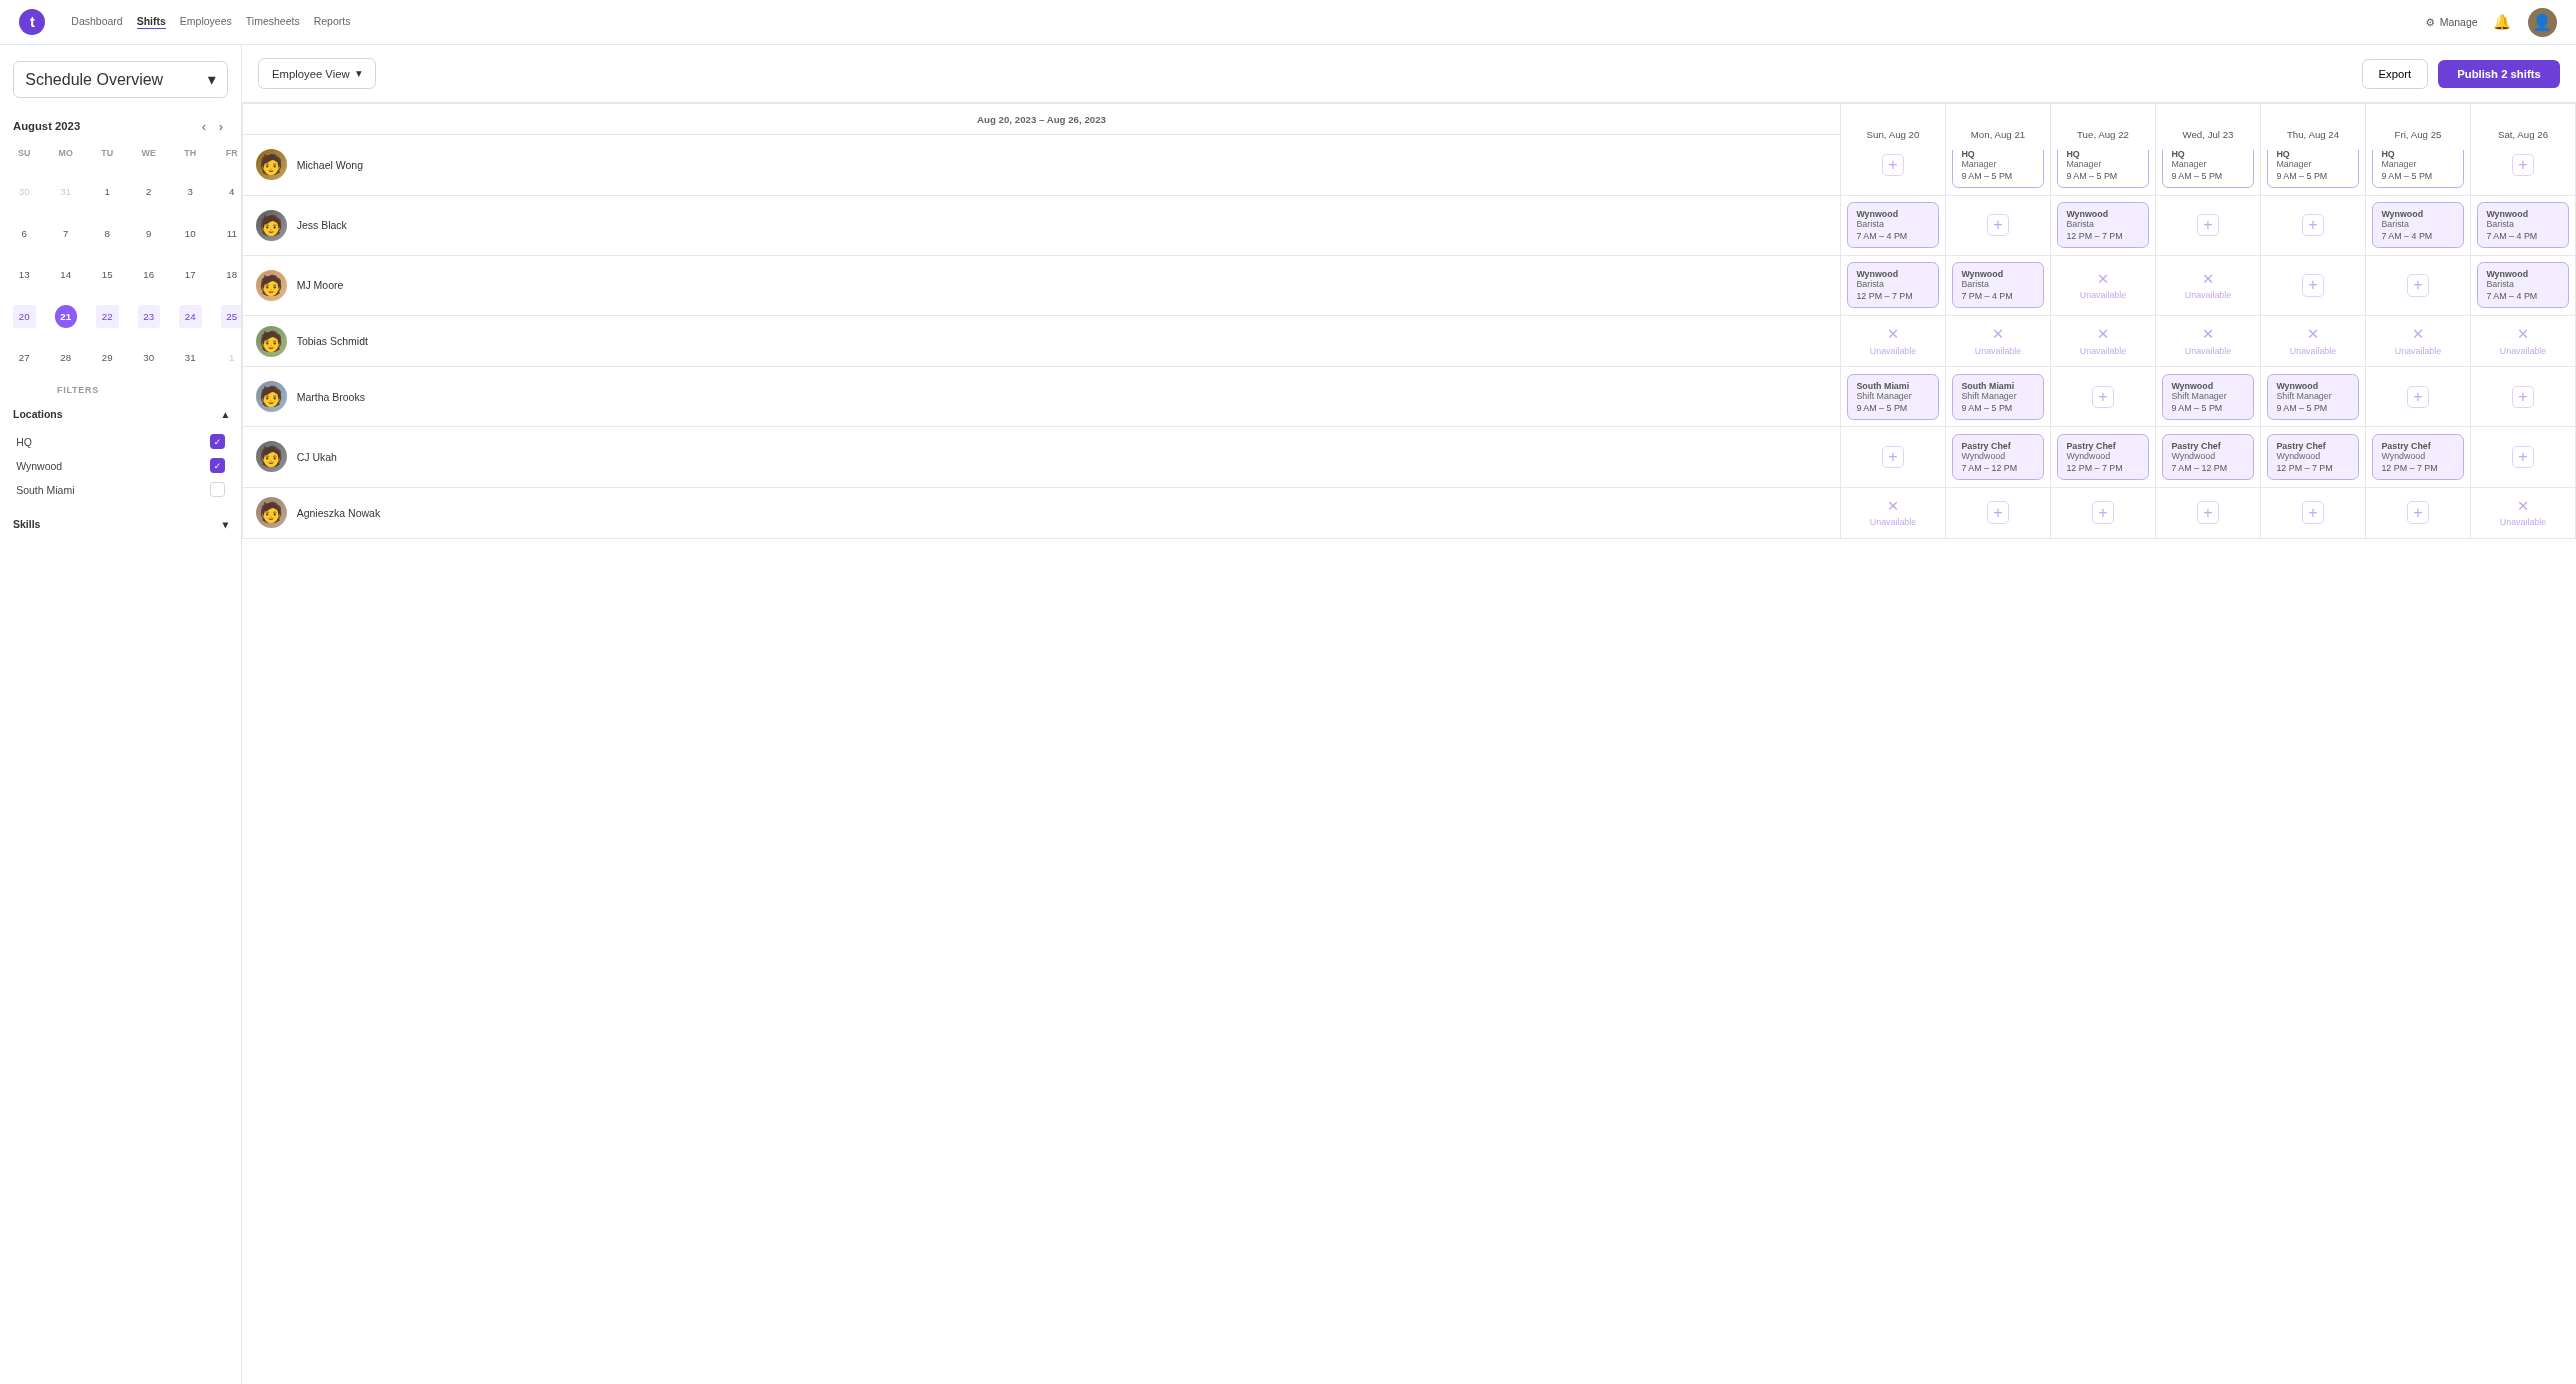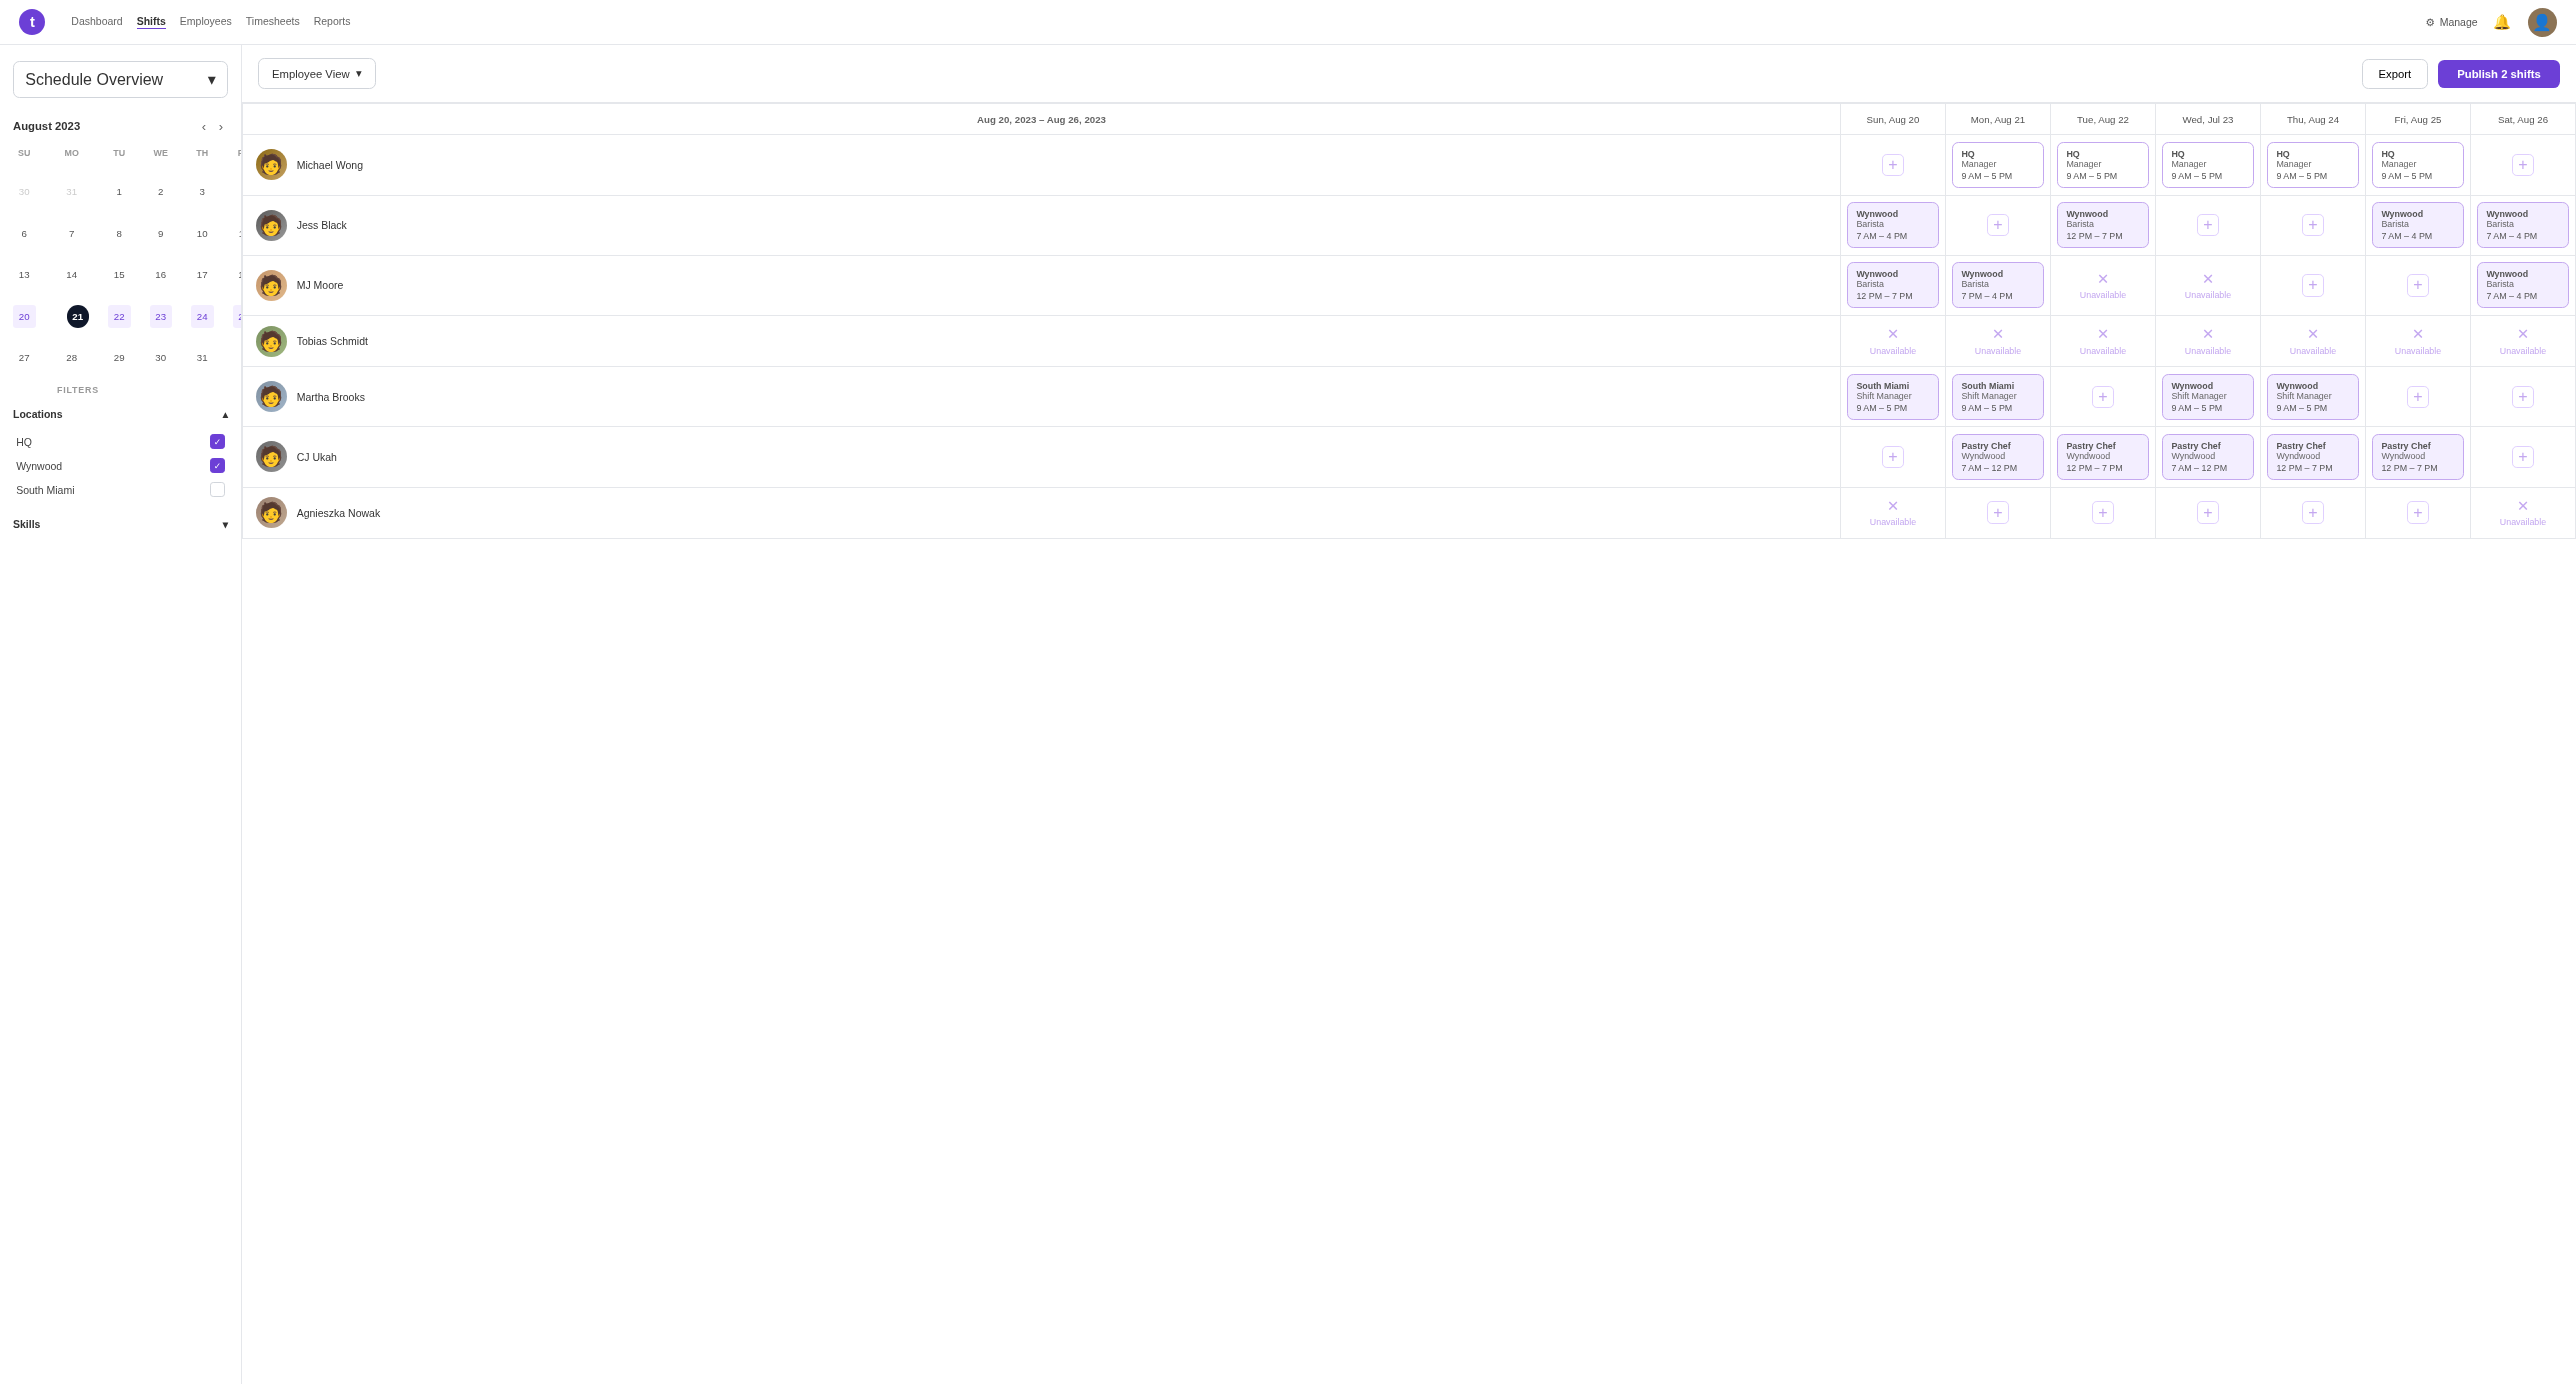--- a/index.html
+++ b/index.html
@@ -22,21 +22,21 @@
     .sidebar { width: 242px; border-right: 0.8px solid #e5e7eb; padding: 16px 13px; overflow-y: auto; flex-shrink: 0; }
     .sidebar-dropdown { display: flex; align-items: center; justify-content: space-between; border: 0.8px solid #d1d5db; border-radius: 6.4px; padding: 8px 11.3px; cursor: pointer; font-size: 16px; color: #333; margin-bottom: 19.3px; }
 
     
     .cal-header { display: flex; align-items: center; justify-content: space-between; margin-bottom: 9.7px; }
     .cal-title { font-size: 11.3px; font-weight: 600; }
     .cal-nav { cursor: pointer; color: #666; font-size: 13px; background: none; border: none; padding: 1.6px 4.8px; }
     .cal-grid { display: grid; grid-template-columns: repeat(7, 1fr); text-align: center; gap: 19px; }
     .cal-day-label { font-size: 8.9px; color: #999; font-weight: 600; padding: 3.2px 0; }
     .cal-day { font-size: 9.7px; color: #555; padding: 4px 1.6px; cursor: pointer; border-radius: 50%; width: 22.5px; height: 22.5px; display: flex; align-items: center; justify-content: center; margin: auto; }
-    .cal-day.today { background: #0f172a; color: #fff; font-weight: 700; border-radius: 50%; margin-left: 12px; }
+    .cal-day.today { background: #8b5cf6; color: #fff; font-weight: 700; border-radius: 50%; }
     .cal-day.other-month { color: #ccc; }
     .cal-day.in-week { background: #f3eeff; color: #6c3fd6; border-radius: 3.2px; }
 
     
     .filters-section { margin-top: 16px; }
     .filters-label { font-size: 8.9px; font-weight: 700; color: #999; letter-spacing: 0.8px; margin-bottom: 9.7px; margin-left: 44px; }
     .filter-group { margin-bottom: 13px; }
     .filter-group-header { display: flex; align-items: flex-end; justify-content: space-between; font-size: 10.5px; font-weight: 600; cursor: pointer; padding: 3.2px 0; }
     .filter-items { margin-top: 6.4px; }
     .filter-item { display: flex; align-items: center; justify-content: space-between; padding: 4.8px 3.2px; font-size: 10.5px; color: #444; }
@@ -53,21 +53,21 @@
     .toolbar-right { margin-left: auto; display: flex; gap: 9.7px; align-items: center; }
     .export-btn { border: 0.8px solid #d1d5db; background: #fff; border-radius: 6.4px; padding: 8px 16px; font-size: 11.3px; cursor: pointer; font-weight: 500; }
     .publish-btn { background: #6c3fd6; color: #fff; border: none; border-radius: 6.4px; padding: 8px 19.3px; font-size: 11.3px; cursor: pointer; font-weight: 600; }
 
     
     .schedule { flex: 1; overflow: auto; }
     .schedule-table { width: 100%; border-collapse: collapse; min-width: 725px; }
     .schedule-table th, .schedule-table td { border: 0.8px solid #e5e7eb; }
 
     
-    .date-header { background: #fff; padding: 9.7px 8px; text-align: center; font-size: 9.7px; color: #555; font-weight: 500; position: sticky; top: 0; z-index: 10; }
+    .date-header { background: #fff; padding: 9.7px 8px; text-align: center; font-size: 9.7px; color: #555; font-weight: 500; position: sticky; top: 16px; z-index: 10; }
 
     
     .emp-cell { padding: 9.7px 13px; display: flex; align-items: center; gap: 9.7px; background: #fff; min-width: 161px; }
     .emp-avatar { width: 31px; height: 31px; border-radius: 50%; background: #c4b5a0; flex-shrink: 0; display: flex; align-items: center; justify-content: center; font-size: 10.5px; color: #fff; overflow: hidden; }
     .emp-name { font-size: 10.5px; font-weight: 500; color: #333; }
 
     
     .shift-cell { padding: 6.4px; text-align: center; vertical-align: middle; background: #fff; min-width: 105px; width: 105px; }
     .shift-card { background: #f3eeff; border: 1.2px solid #c4a8f0; border-radius: 6.4px; padding: 6.4px 8px; text-align: left; cursor: pointer; }
     .shift-card .shift-location { font-size: 8.9px; font-weight: 700; color: #555; }

